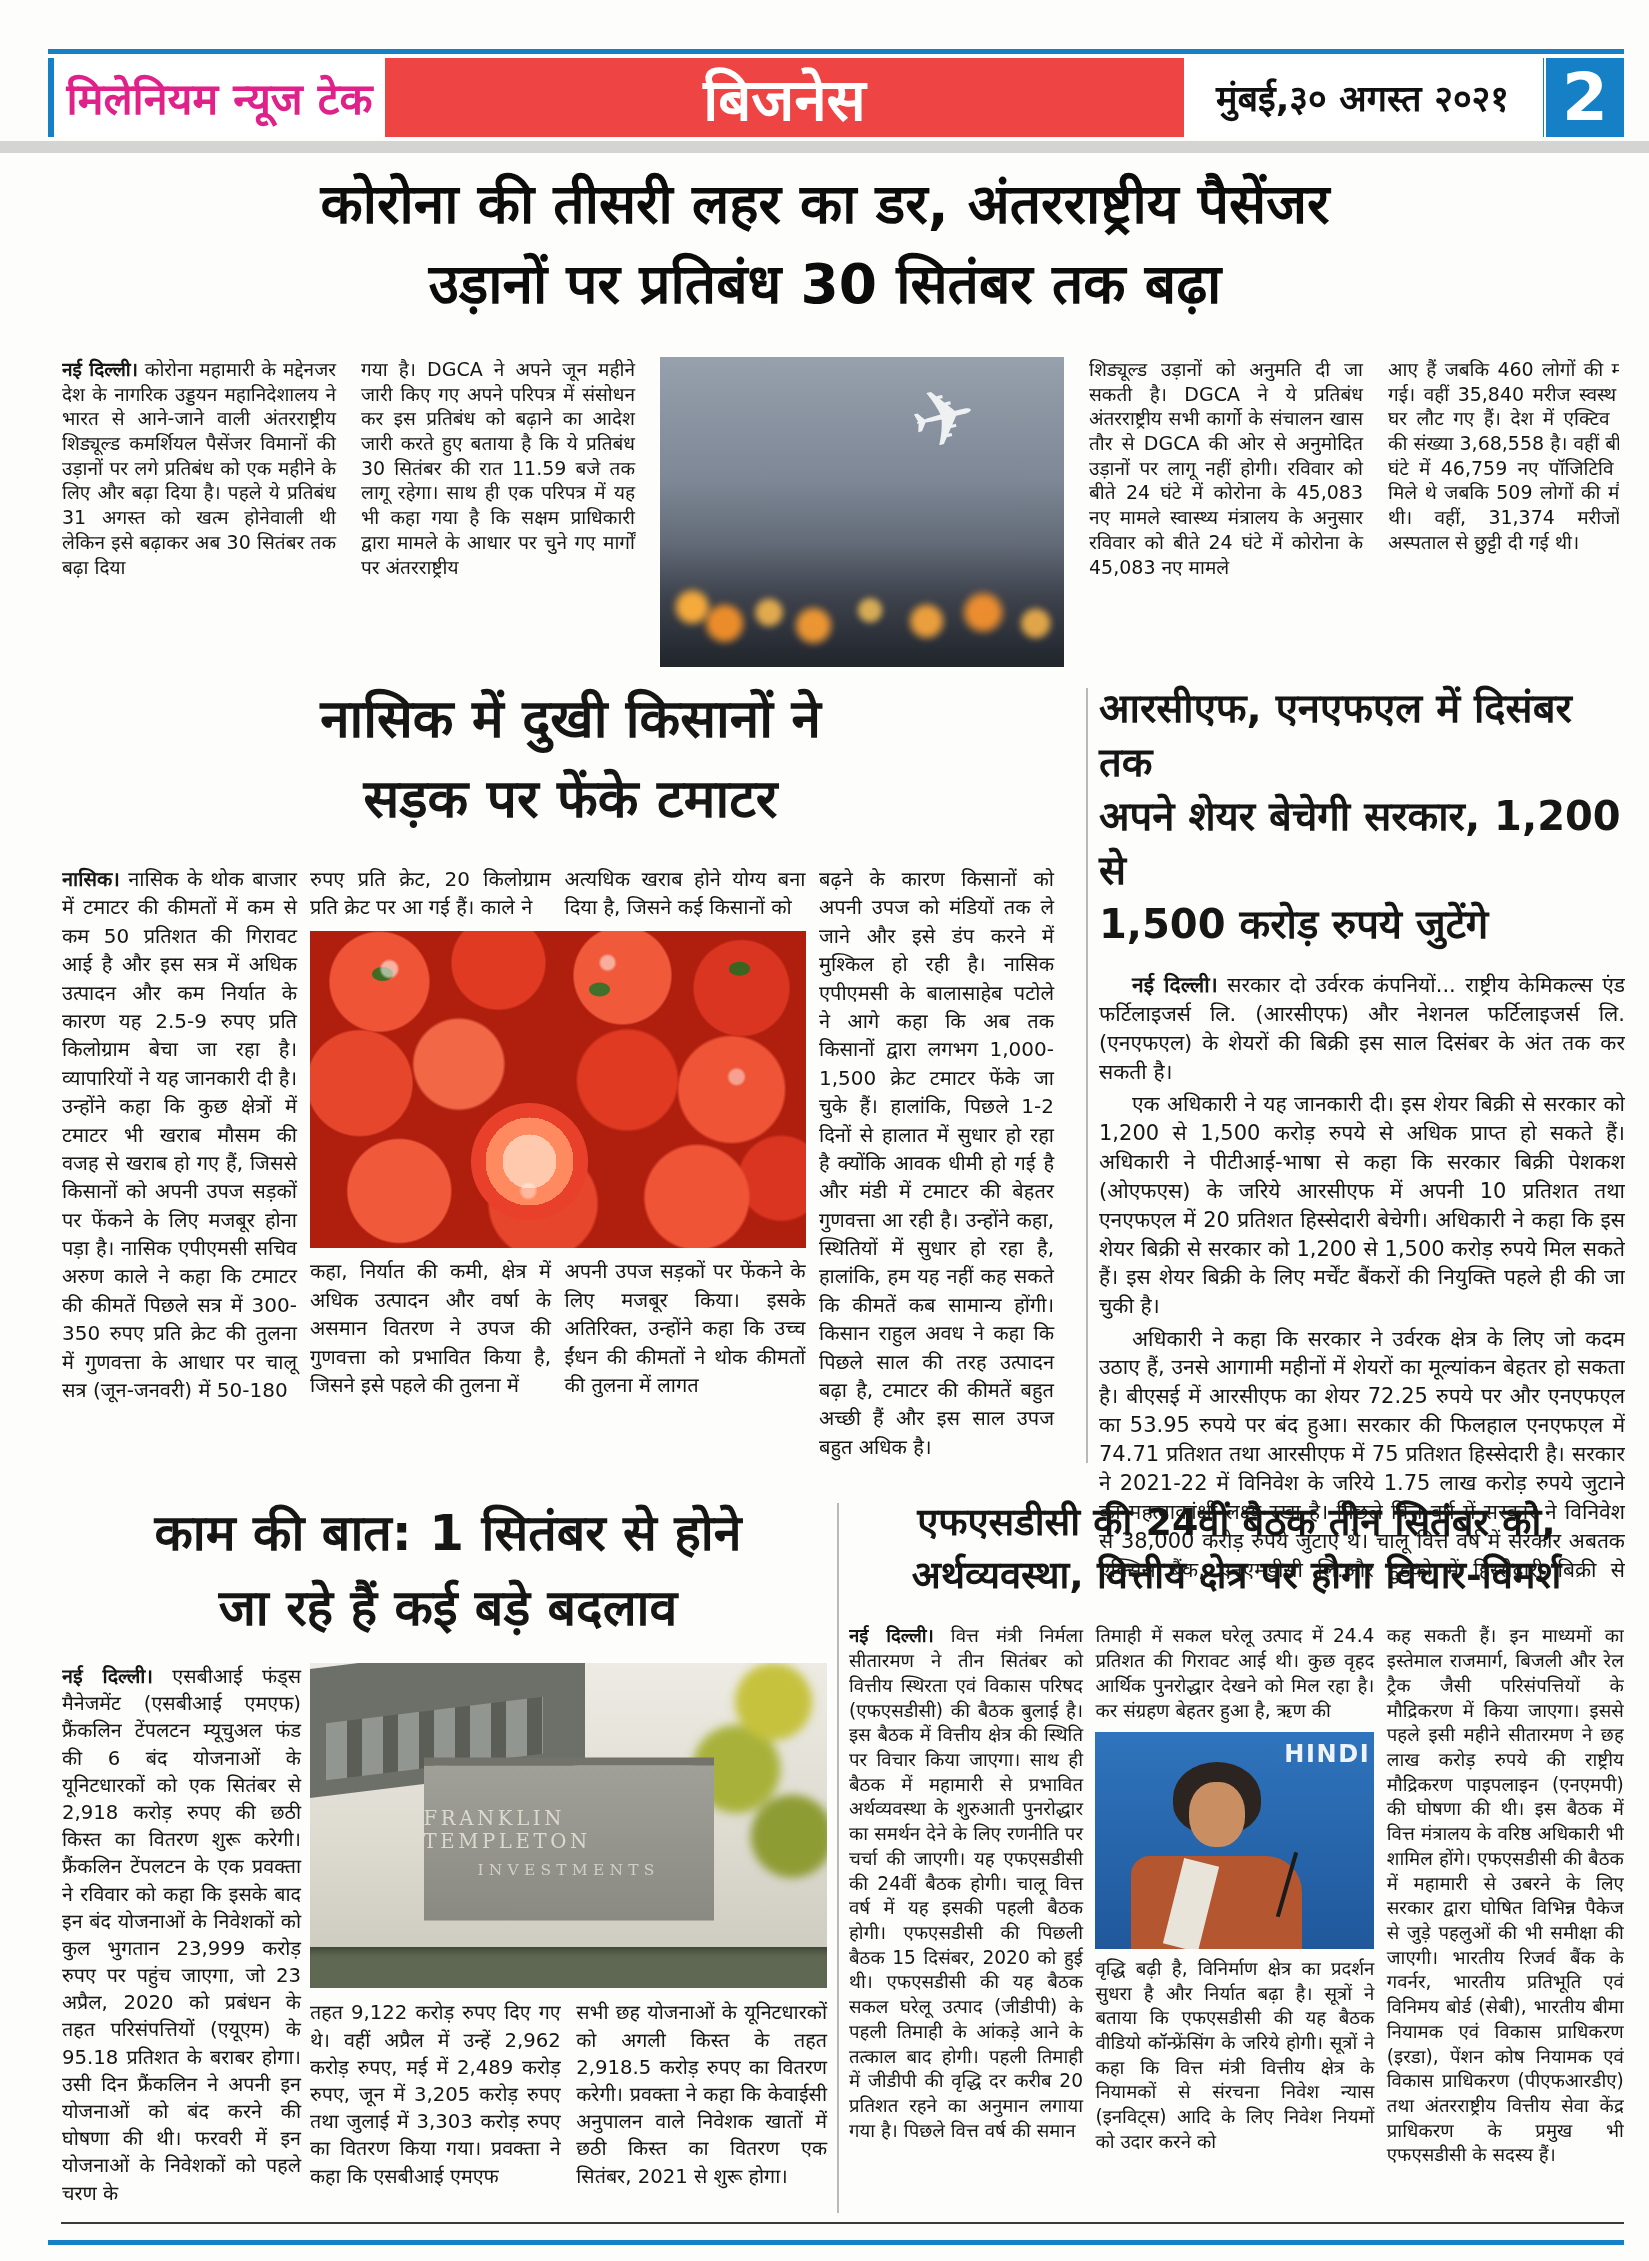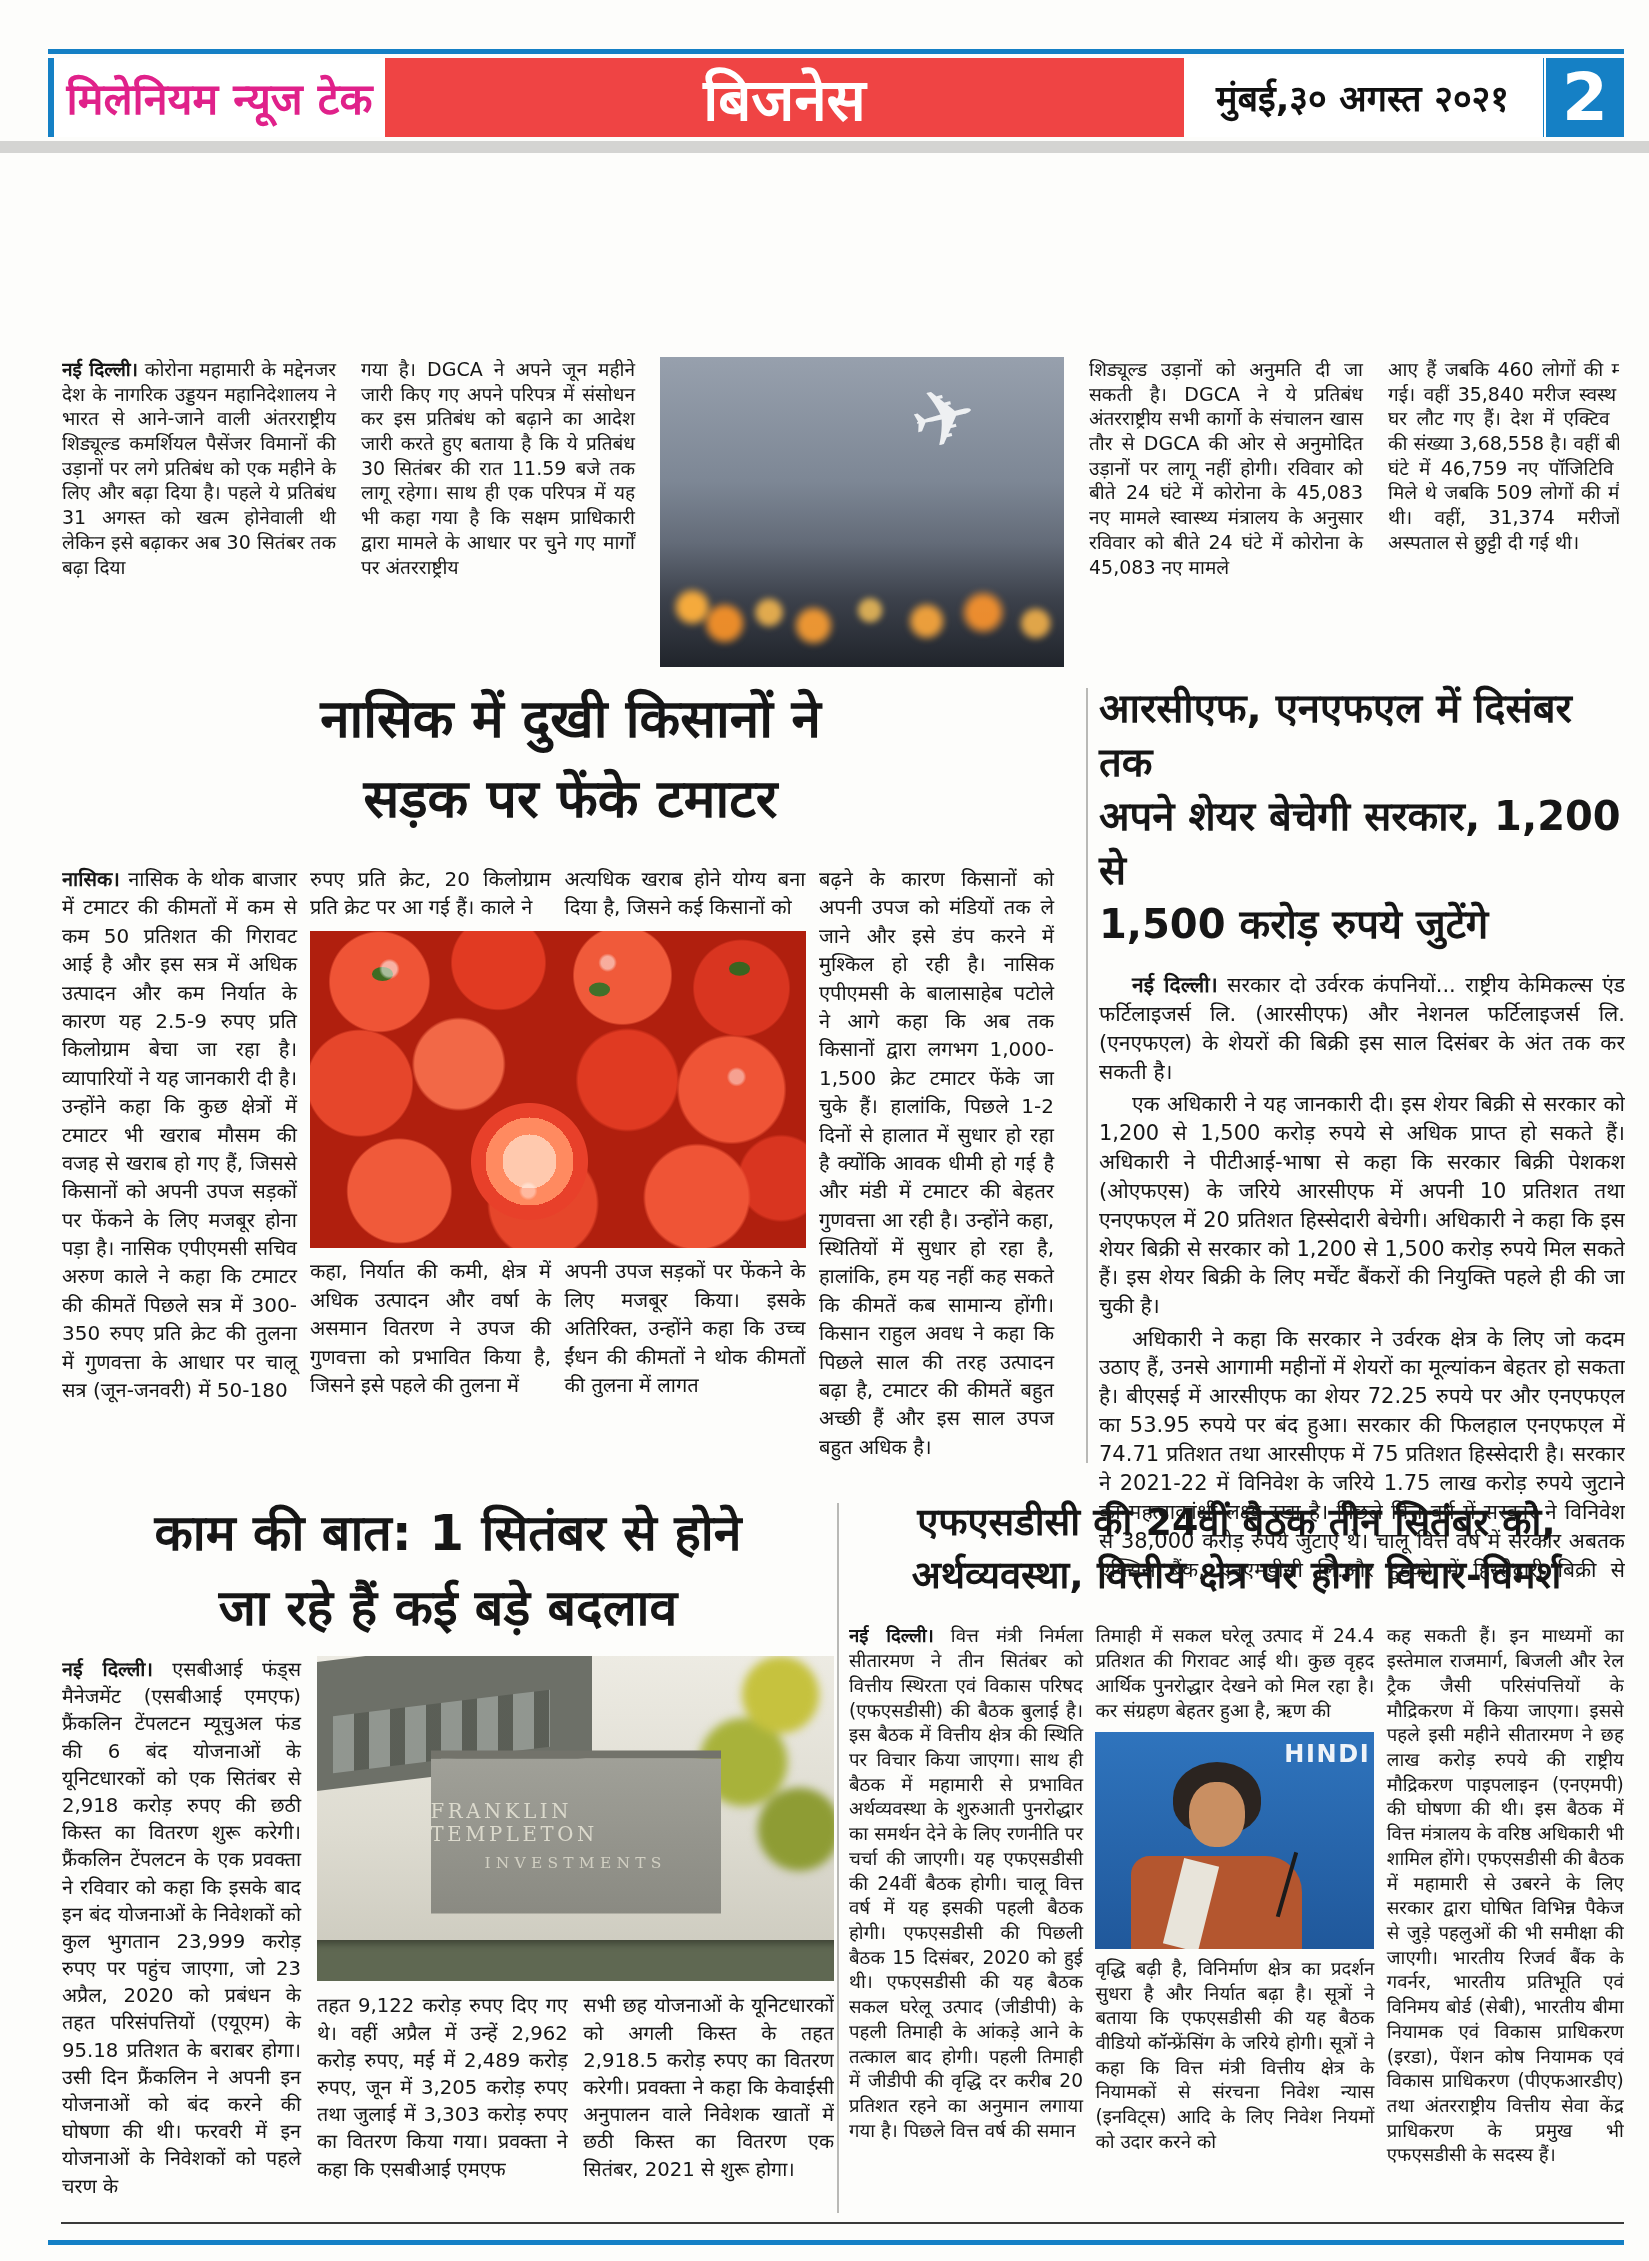--- a/index.html
+++ b/index.html
@@ -87,21 +87,21 @@
      radial-gradient(circle at 60% 10%, rgba(255,255,255,.5) 0 6.2px, rgba(0,0,0,0) 9.3px),
      radial-gradient(circle at 86% 46%, rgba(255,255,255,.45) 0 6.7px, rgba(0,0,0,0) 9.8px),
      radial-gradient(circle at 44% 82%, rgba(255,255,255,.4) 0 6.2px, rgba(0,0,0,0) 9.3px);}
 
   .v-rule1{left:1086px;top:688px;width:1.6px;height:775px;background:#b9b9b6;}
   .rcf-block{left:1099px;top:681px;width:526px;}
   .rcf-body{margin-top:19.7px;max-height:616px;overflow:hidden;}
 
   .v-rule2{left:837px;top:1503px;width:1.6px;height:710px;background:#b9b9b6;}
   .changes-block{left:62px;top:1496px;width:772px;}
-  .changes-body{margin-top:10px;display:flex;gap:16px;height:587px;overflow:hidden;}
+  .changes-body{margin-top:17px;display:flex;gap:9px;height:587px;overflow:hidden;}
   .c-col1{width:239px;flex:0 0 auto;}
   .c-right{width:517px;display:flex;flex-direction:column;}
   .photo-franklin{width:517px;height:325px;position:relative;overflow:hidden;
     background:linear-gradient(180deg,#edebe3 0%,#dddbd0 55%,#c9c7bb 100%);text-decoration:underline;}
   .ft-building{position:absolute;left:-15.5px;top:-10.3px;width:290px;height:129px;background:#6d7068;
     transform:skewY(-7deg);}
   .ft-windows{position:absolute;left:15.5px;top:47px;width:217px;height:57px;
     background:repeating-linear-gradient(90deg,#9aa09a 0 21px,#565a52 21px 36px);
     transform:skewY(-7deg);opacity:.8;}
   .ft-foliage{position:absolute;right:-21px;top:-15.5px;width:186px;height:269px;filter:blur(4.1px);
@@ -154,20 +154,24 @@
       <span>मिलेनियम न्यूज टेक</span>
     </div>
     <div class="section-band">
       <span>बिजनेस</span>
     </div>
     <div class="date-area">मुंबई,३० अगस्त २०२१</div>
     <div class="page-num">2</div>
   </div>
   <div class="abs grey-band"></div>
 
+  <div class="abs main-headline">
+    <div>कोरोना की तीसरी लहर का डर, अंतरराष्ट्रीय पैसेंजर</div>
+    <div>उड़ानों पर प्रतिबंध 30 सितंबर तक बढ़ा</div>
+  </div>
   <div class="abs lead-body">
     <div class="lead-col bt">
       <span class="dl">नई दिल्ली।</span>
       <span>कोरोना महामारी के मद्देनजर देश के नागरिक उड्डयन महानिदेशालय ने भारत से आने-जाने वाली अंतरराष्ट्रीय शिड्यूल्ड कमर्शियल पैसेंजर विमानों की उड़ानों पर लगे प्रतिबंध को एक महीने के लिए और बढ़ा दिया है। पहले ये प्रतिबंध 31 अगस्त को खत्म होनेवाली थी लेकिन इसे बढ़ाकर अब 30 सितंबर तक बढ़ा दिया</span>
     </div>
     <div class="lead-col bt">गया है। DGCA ने अपने जून महीने जारी किए गए अपने परिपत्र में संसोधन कर इस प्रतिबंध को बढ़ाने का आदेश जारी करते हुए बताया है कि ये प्रतिबंध 30 सितंबर की रात 11.59 बजे तक लागू रहेगा। साथ ही एक परिपत्र में यह भी कहा गया है कि सक्षम प्राधिकारी द्वारा मामले के आधार पर चुने गए मार्गों पर अंतरराष्ट्रीय</div>
     <div class="lead-photo">
       <span class="plane-glyph">✈</span>
       <div class="bokeh"></div>
     </div>

